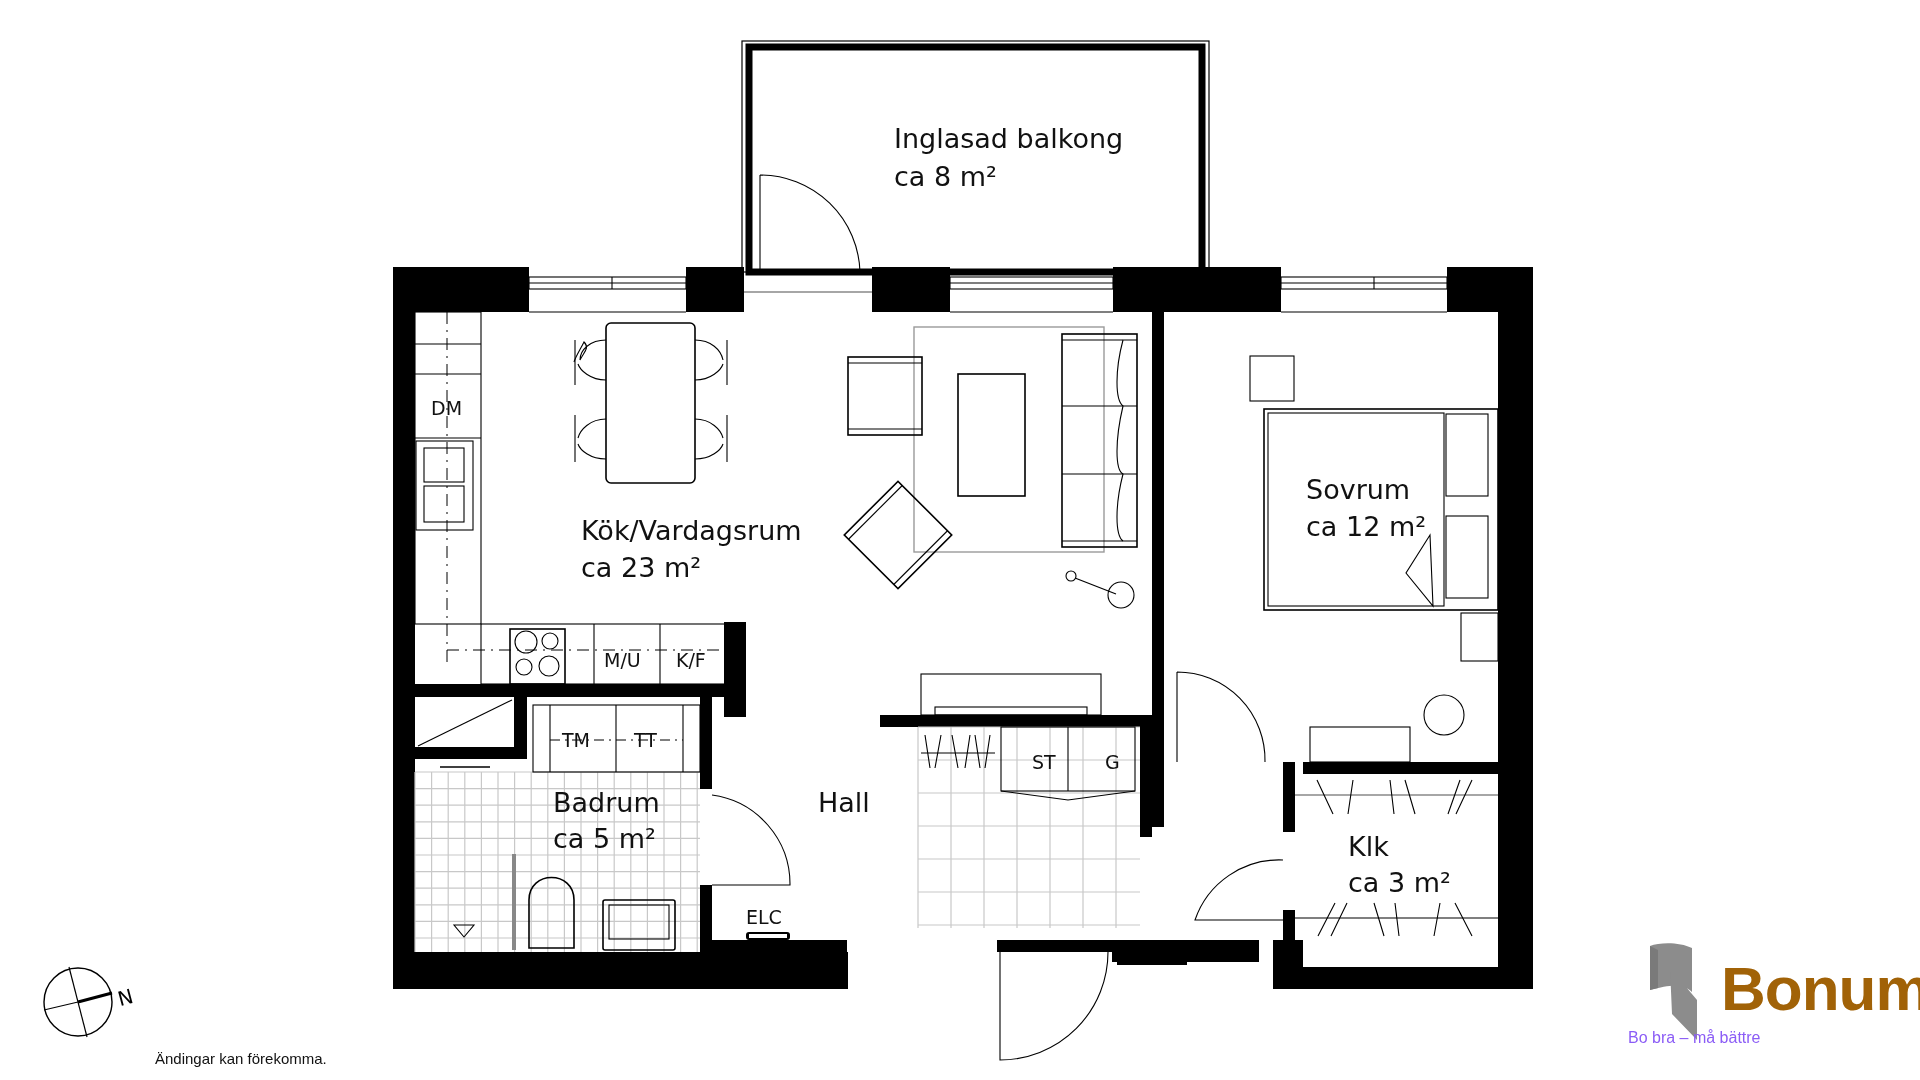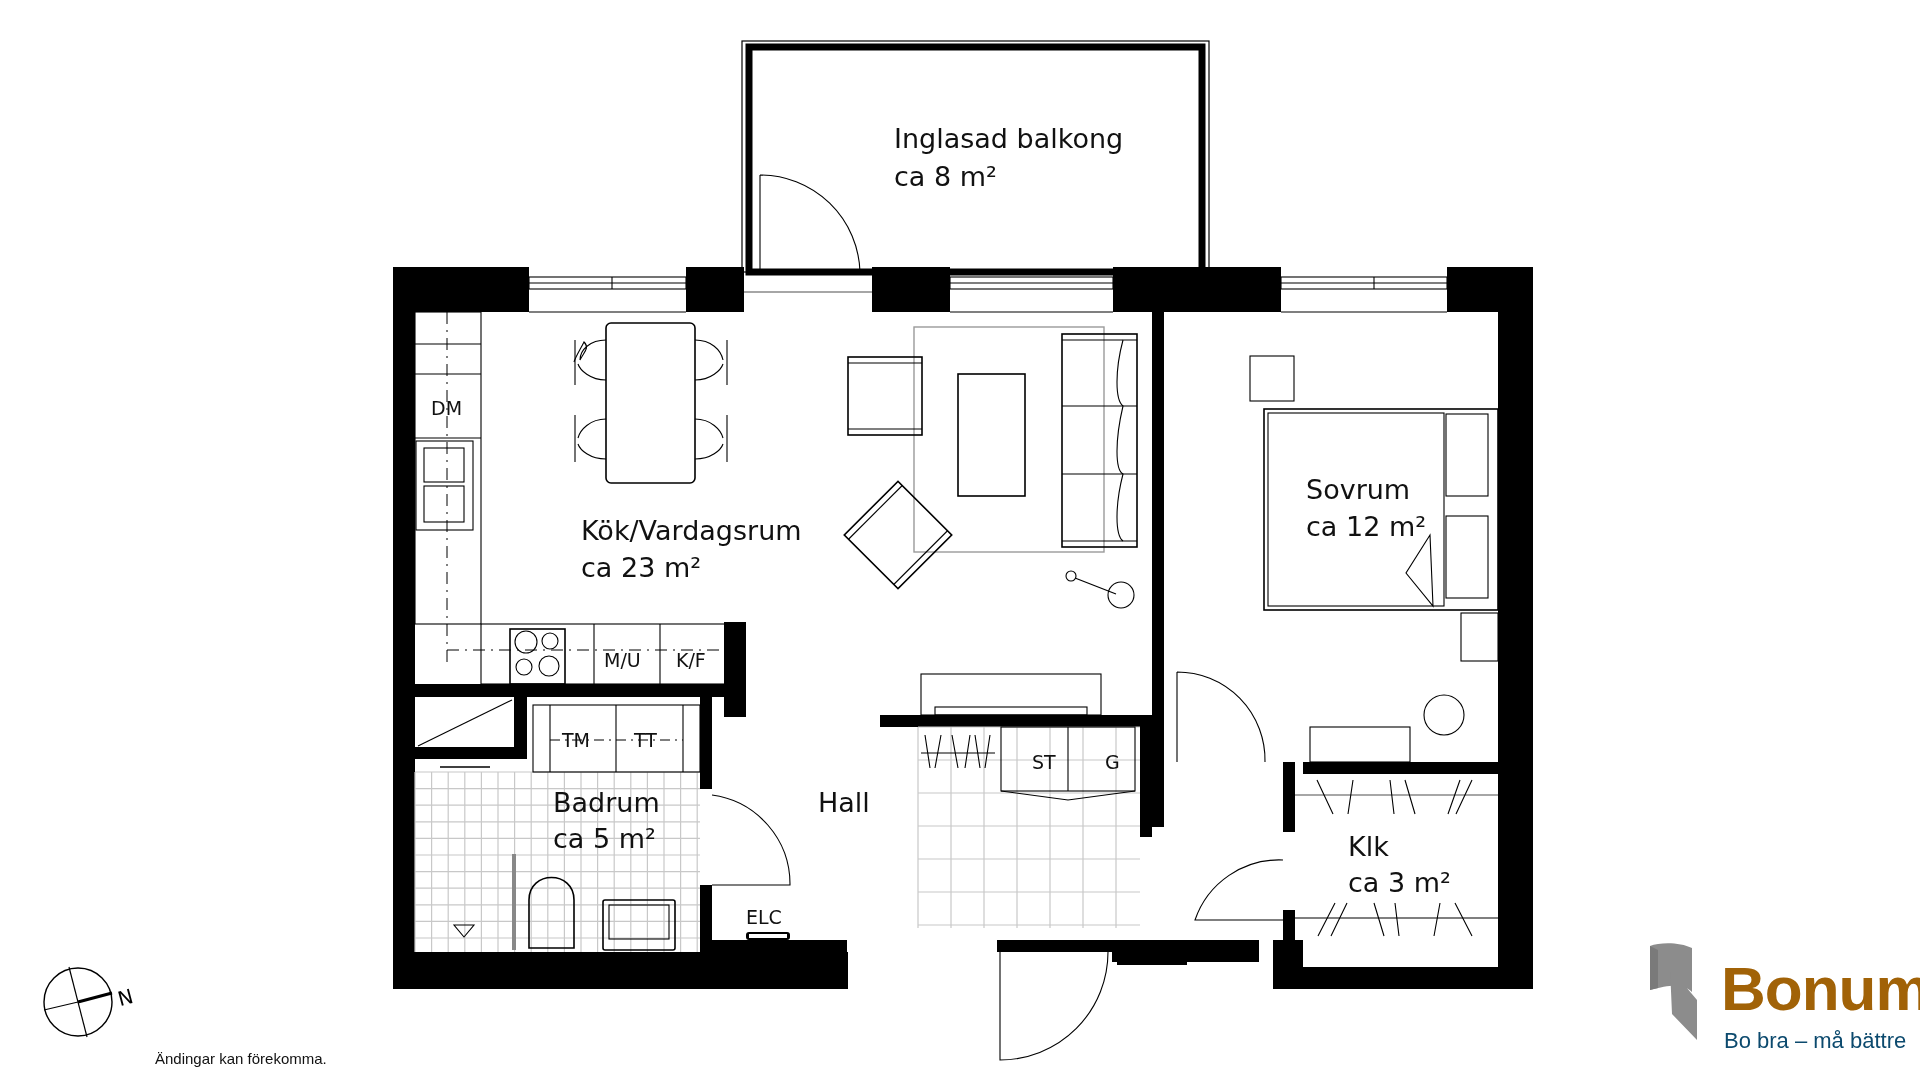--- a/index.html
+++ b/index.html
@@ -6,21 +6,21 @@
   body { width:1920px; height:1080px; position:relative; overflow:hidden; font-family:"DejaVu Sans", sans-serif; }
   #plan { position:absolute; left:0; top:0; width:1920px; height:1080px; }
   .wall { fill:#000; }
   .ln { fill:none; stroke:#000; stroke-width:1.6; }
   .thin { fill:none; stroke:#000; stroke-width:1.1; }
   .grey { fill:none; stroke:#9a9a9a; stroke-width:1.4; }
   .tile { stroke:#c8c8c8; stroke-width:1.2; }
   .rm { font-family:"DejaVu Sans", sans-serif; font-size:27px; fill:#111; }
   .lbl { font-family:"DejaVu Sans", sans-serif; font-size:19px; fill:#111; }
   .logo-word { position:absolute; left:1708px; top:958px; font-family:"Liberation Sans", sans-serif; font-weight:bold; font-size:62px; color:#a16207; letter-spacing:-1px; line-height:1;margin-left:13px; }
-  .logo-tag { position:absolute; left:1724px; top:1030px; font-family:"Liberation Sans", sans-serif; font-size:22px; color:#0c4a6e; line-height:1; }
+  .logo-tag { position:absolute; left:1628px; top:1030px; font-family:"Liberation Sans", sans-serif; font-size:16px; color:#8b5cf6; line-height:1; }
   .note { position:absolute; left:155px; top:1050px; font-family:"Liberation Sans", sans-serif; font-size:15px; color:#111; }
 </style>
 </head>
 <body>
 
 <svg id="plan" viewBox="0 0 1920 1080" xmlns="http://www.w3.org/2000/svg">
 
   <g>
     <rect x="742" y="41" width="467" height="231" fill="none" stroke="#000" stroke-width="1.2"></rect>
     <rect x="749" y="47" width="453" height="225" fill="none" stroke="#000" stroke-width="7"></rect>

